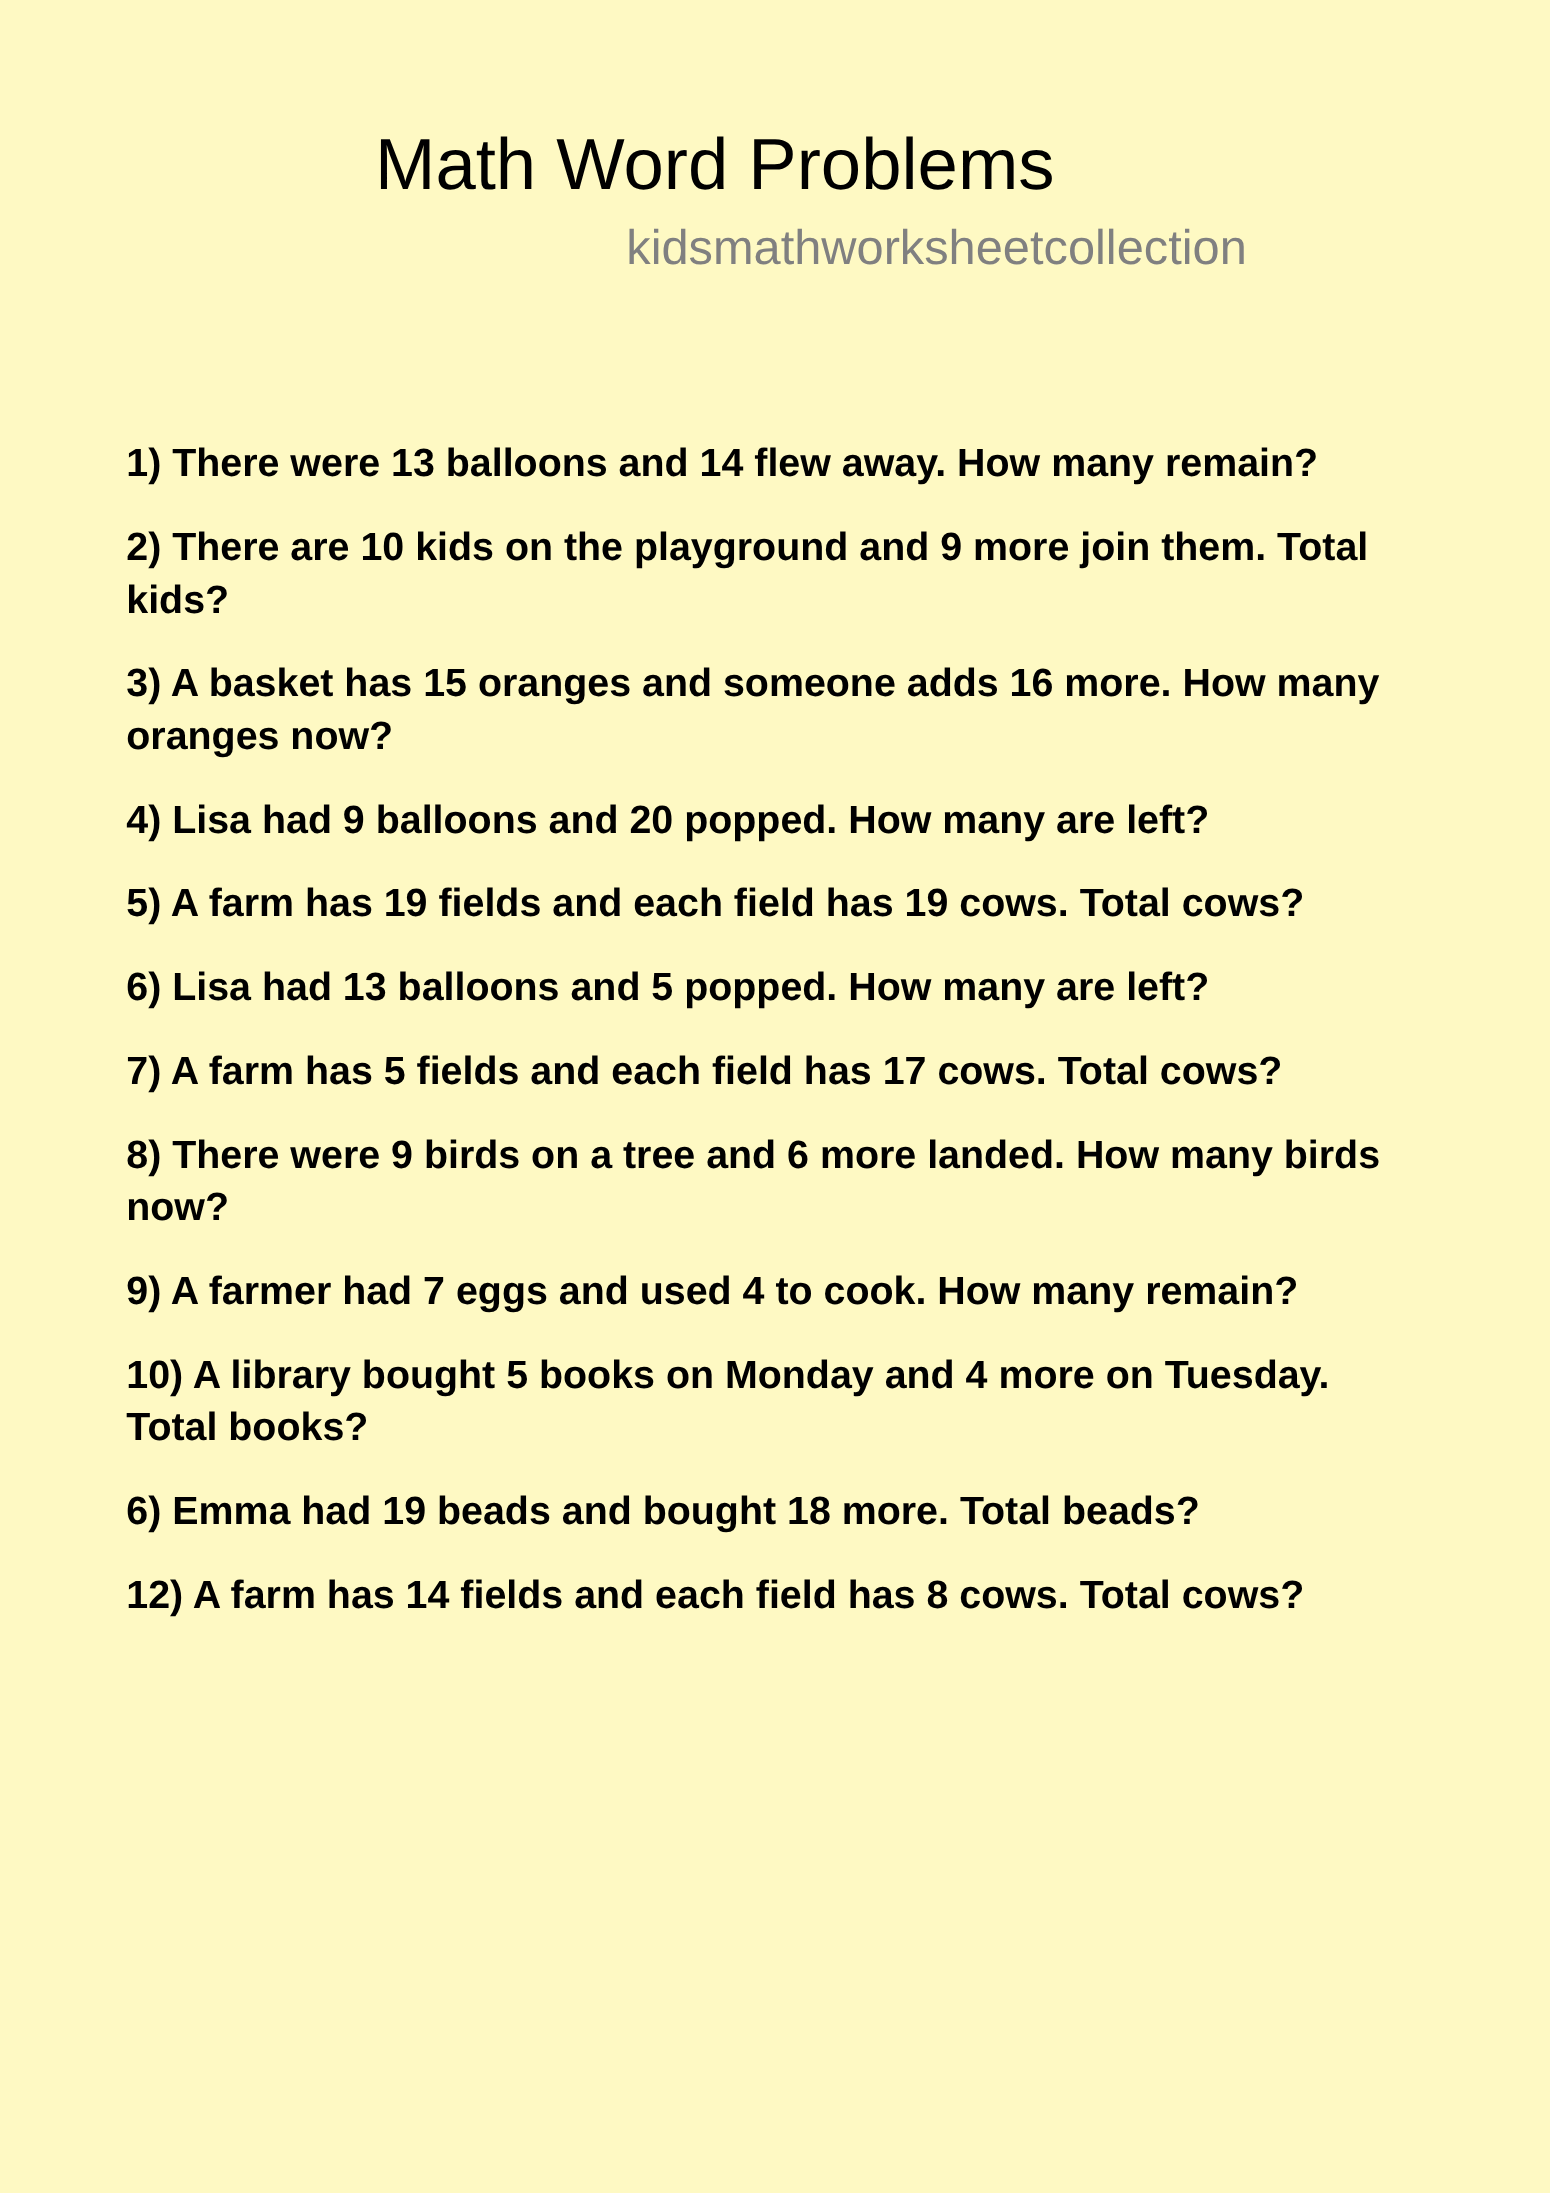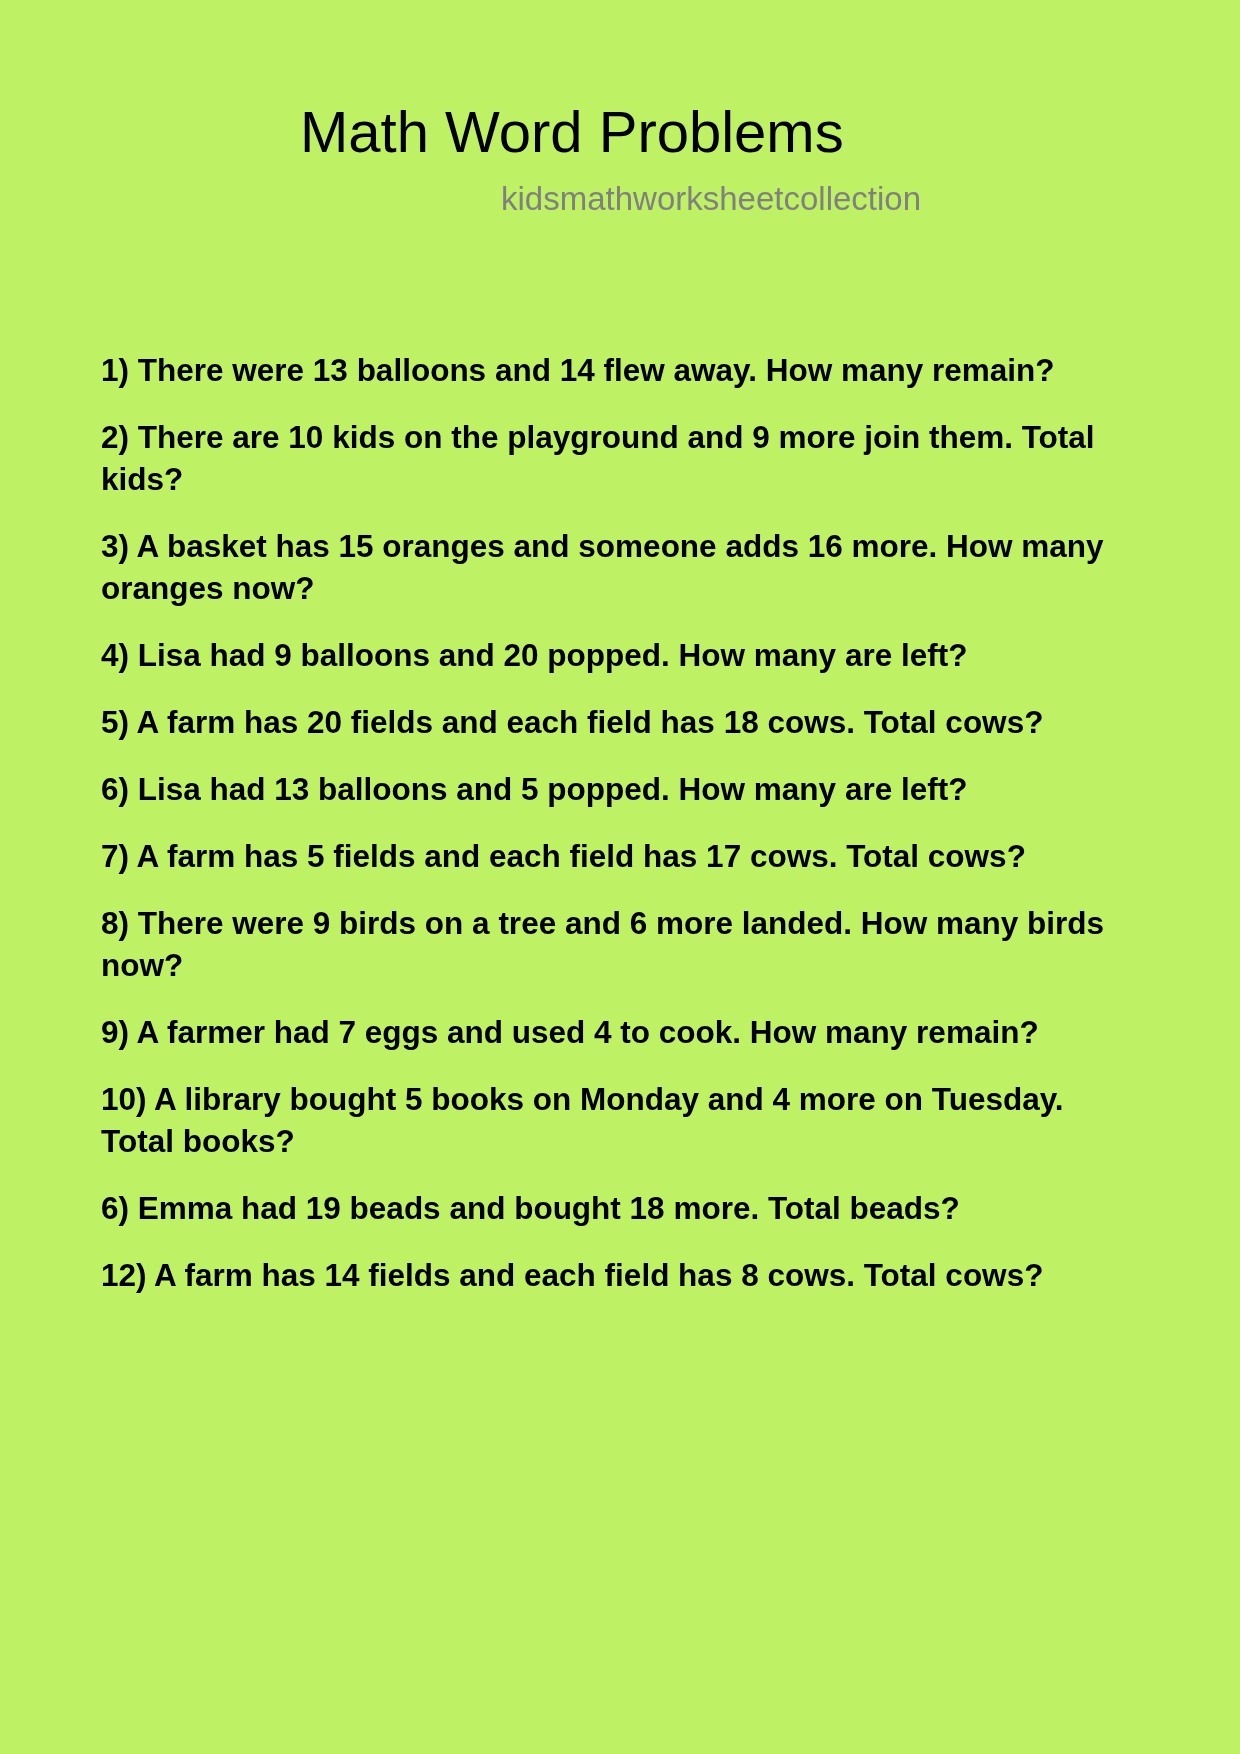--- a/index.html
+++ b/index.html
@@ -14,38 +14,38 @@
       overflow: hidden;
       font-family: "Liberation Sans", sans-serif;
       color: #000000;
     }
     .page {
       position: absolute;
       left: 0;
       top: 0;
       width: 1240px;
       height: 1754px;
-      background: #bef264;
+      background: #fef9c3;
     }
     .title {
       position: absolute;
       left: 300px;
       top: 98px;
       font-size: 58px;
       line-height: 68px;
       font-weight: normal;
       color: #000000;
       margin: 0;
       white-space: nowrap;
     }
     .subtitle {
       position: absolute;
       left: 501px;
       top: 180px;
-      font-size: 33px;
+      font-size: 39px;
       line-height: 38px;
       color: #808080;
       white-space: nowrap;
     }
     .problems {
       position: absolute;
       left: 101px;
       top: 349px;
       width: 1040px;
       margin: 0;
@@ -66,21 +66,21 @@
 
 <div class="page">
   <h1 class="title">Math Word Problems</h1>
   <div class="subtitle">kidsmathworksheetcollection</div>
 
   <ol class="problems">
     <li class="problem">1) There were 13 balloons and 14 flew away. How many remain?</li>
     <li class="problem">2) There are 10 kids on the playground and 9 more join them. Total kids?</li>
     <li class="problem">3) A basket has 15 oranges and someone adds 16 more. How many oranges now?</li>
     <li class="problem">4) Lisa had 9 balloons and 20 popped. How many are left?</li>
-    <li class="problem">5) A farm has 20 fields and each field has 18 cows. Total cows?</li>
+    <li class="problem">5) A farm has 19 fields and each field has 19 cows. Total cows?</li>
     <li class="problem">6) Lisa had 13 balloons and 5 popped. How many are left?</li>
     <li class="problem">7) A farm has 5 fields and each field has 17 cows. Total cows?</li>
     <li class="problem">8) There were 9 birds on a tree and 6 more landed. How many birds now?</li>
     <li class="problem">9) A farmer had 7 eggs and used 4 to cook. How many remain?</li>
     <li class="problem">10) A library bought 5 books on Monday and 4 more on Tuesday. Total books?</li>
     <li class="problem">6) Emma had 19 beads and bought 18 more. Total beads?</li>
     <li class="problem">12) A farm has 14 fields and each field has 8 cows. Total cows?</li>
   </ol>
 </div>
 

